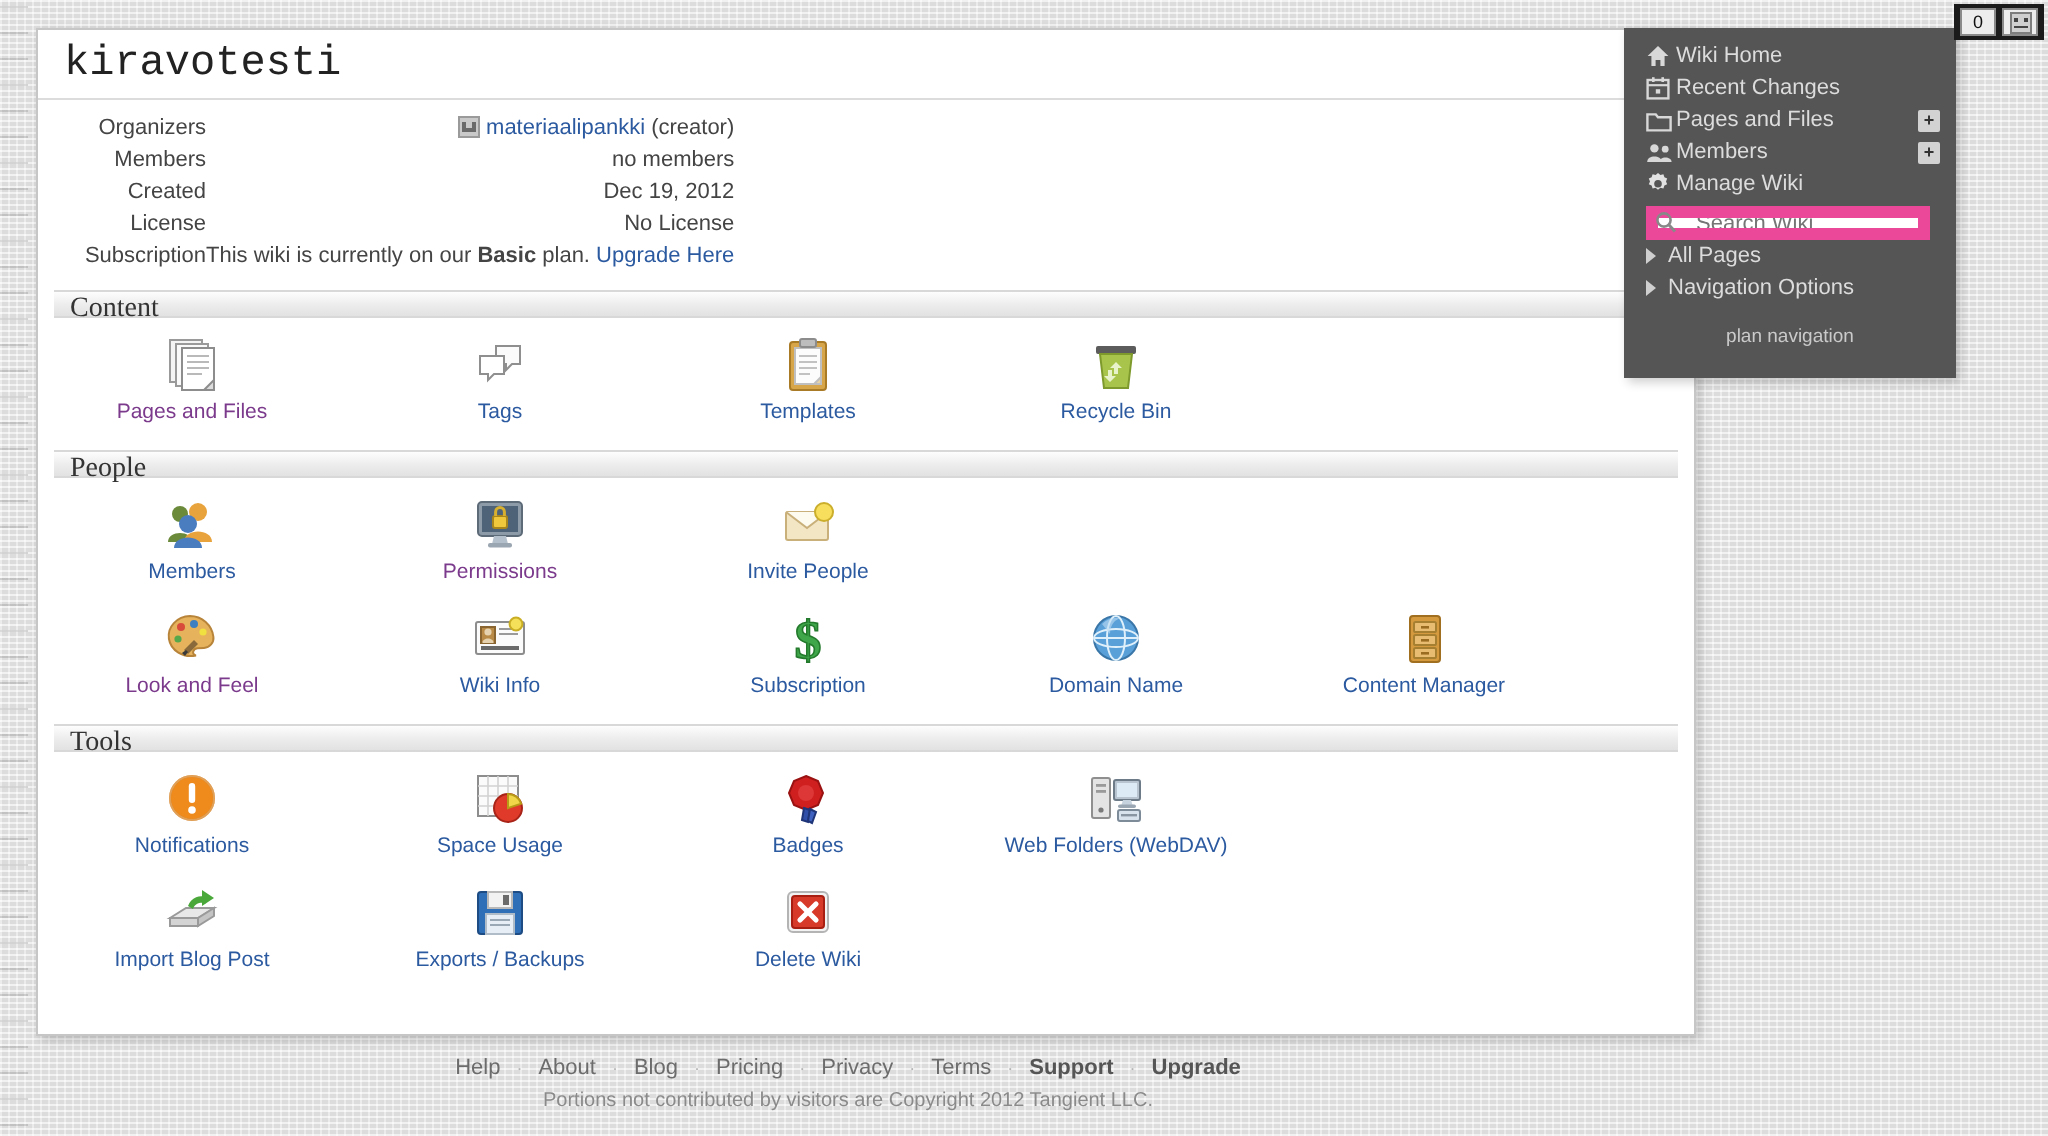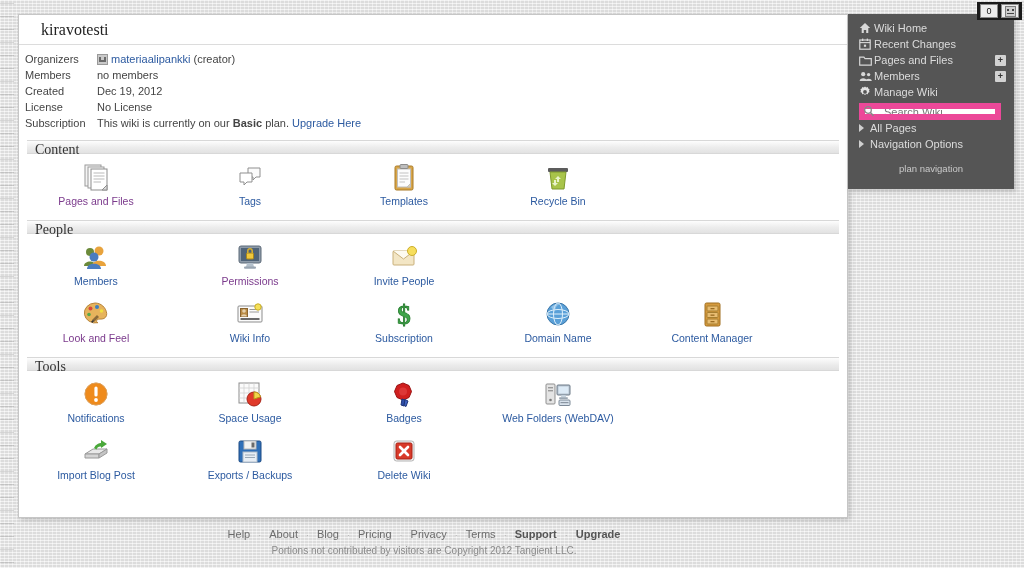--- a/index.html
+++ b/index.html
@@ -63,29 +63,29 @@
   #panel {
     position: absolute;
     left: 18px; top: 14px;
     width: 830px; height: 504px;
     background: #fff;
     border: 1px solid #c6c6c6;
     box-shadow: 2px 2px 5px rgba(0,0,0,0.18);
   }
 
   .wiki-title {
-    font-family: Liberation Serif, serif;
-    font-size: 16px;
+    font-family: Liberation Mono, monospace;
+    font-size: 21px;
     color: #222;
-    padding: 6px 0 5px 22px;
+    padding: 6px 0 5px 13px;
     border-bottom: 1px solid #dcdcdc;
   }
 
   
-  table.info { border-collapse: collapse; margin: 6px 0 0 6px; }
+  table.info { border-collapse: collapse; margin: 6px 0 0 12px; text-align: right; }
   table.info td { font-size: 11px; padding: 2px 0; vertical-align: top; color: #444; }
   td.info-label { width: 72px; color: #555; padding-left: 5px; }
   td.info-value { padding-left: 4px; color: #3c3c3c; }
   a { color: #2c5aa0; text-decoration: none; }
   a.visited { color: #7b3a8c; }
   .avatar-mini {
     display: inline-block; width: 11px; height: 11px;
     background: #c9c9c9; border: 1px solid #9a9a9a;
     vertical-align: -2px; margin-right: 3px; position: relative;
   }
@@ -128,21 +128,21 @@
     display: flex; align-items: flex-end; justify-content: center;
     margin-bottom: 3px;
   }
   .icon-cell .cap { font-size: 10.5px; display: inline-block; }
 
   svg { display: block; }
 
   
   #sidebar {
     position: absolute;
-    left: 848px; top: 14px;
+    left: 812px; top: 14px;
     width: 166px; height: 175px;
     background: #555555;
     box-shadow: 2px 2px 5px rgba(0,0,0,0.2);
     padding: 6px 0 0 0;
     color: #d8d8d8;
   }
   .nav-item {
     display: flex; align-items: center;
     height: 16px;
     padding: 0 8px 0 11px;

